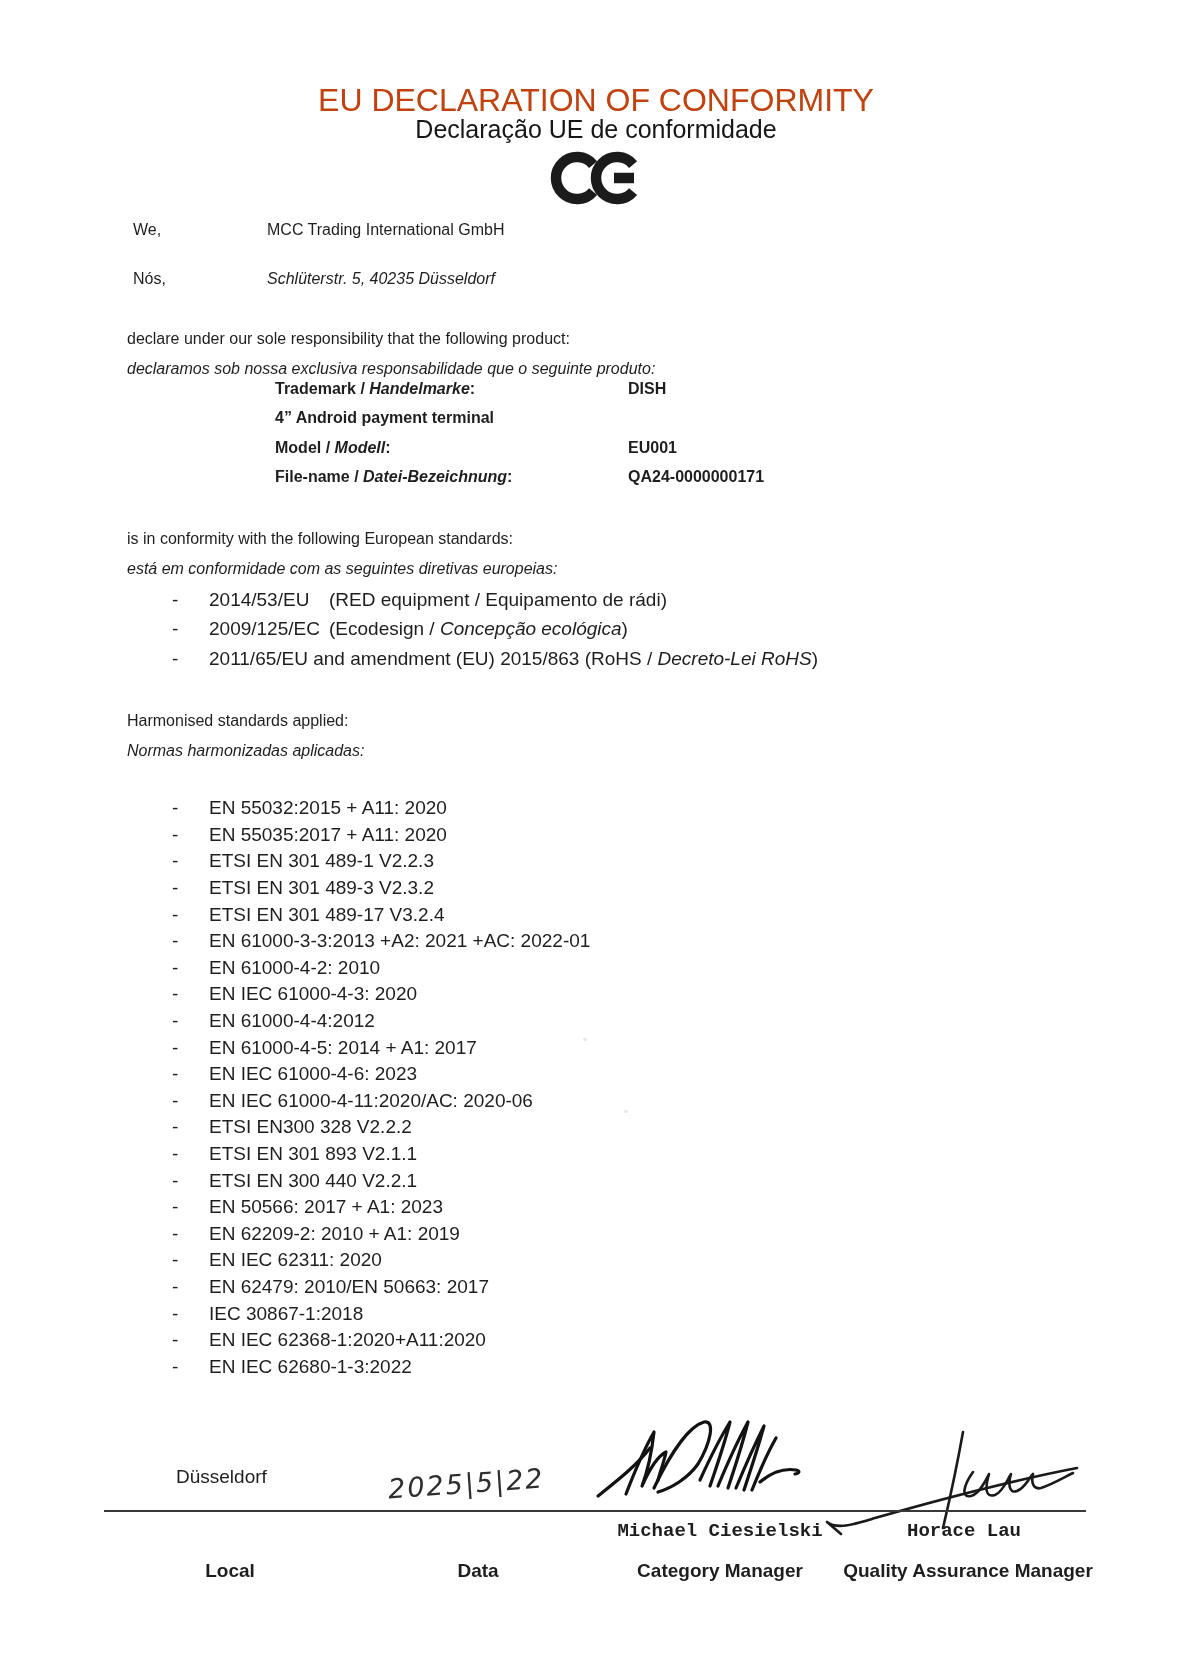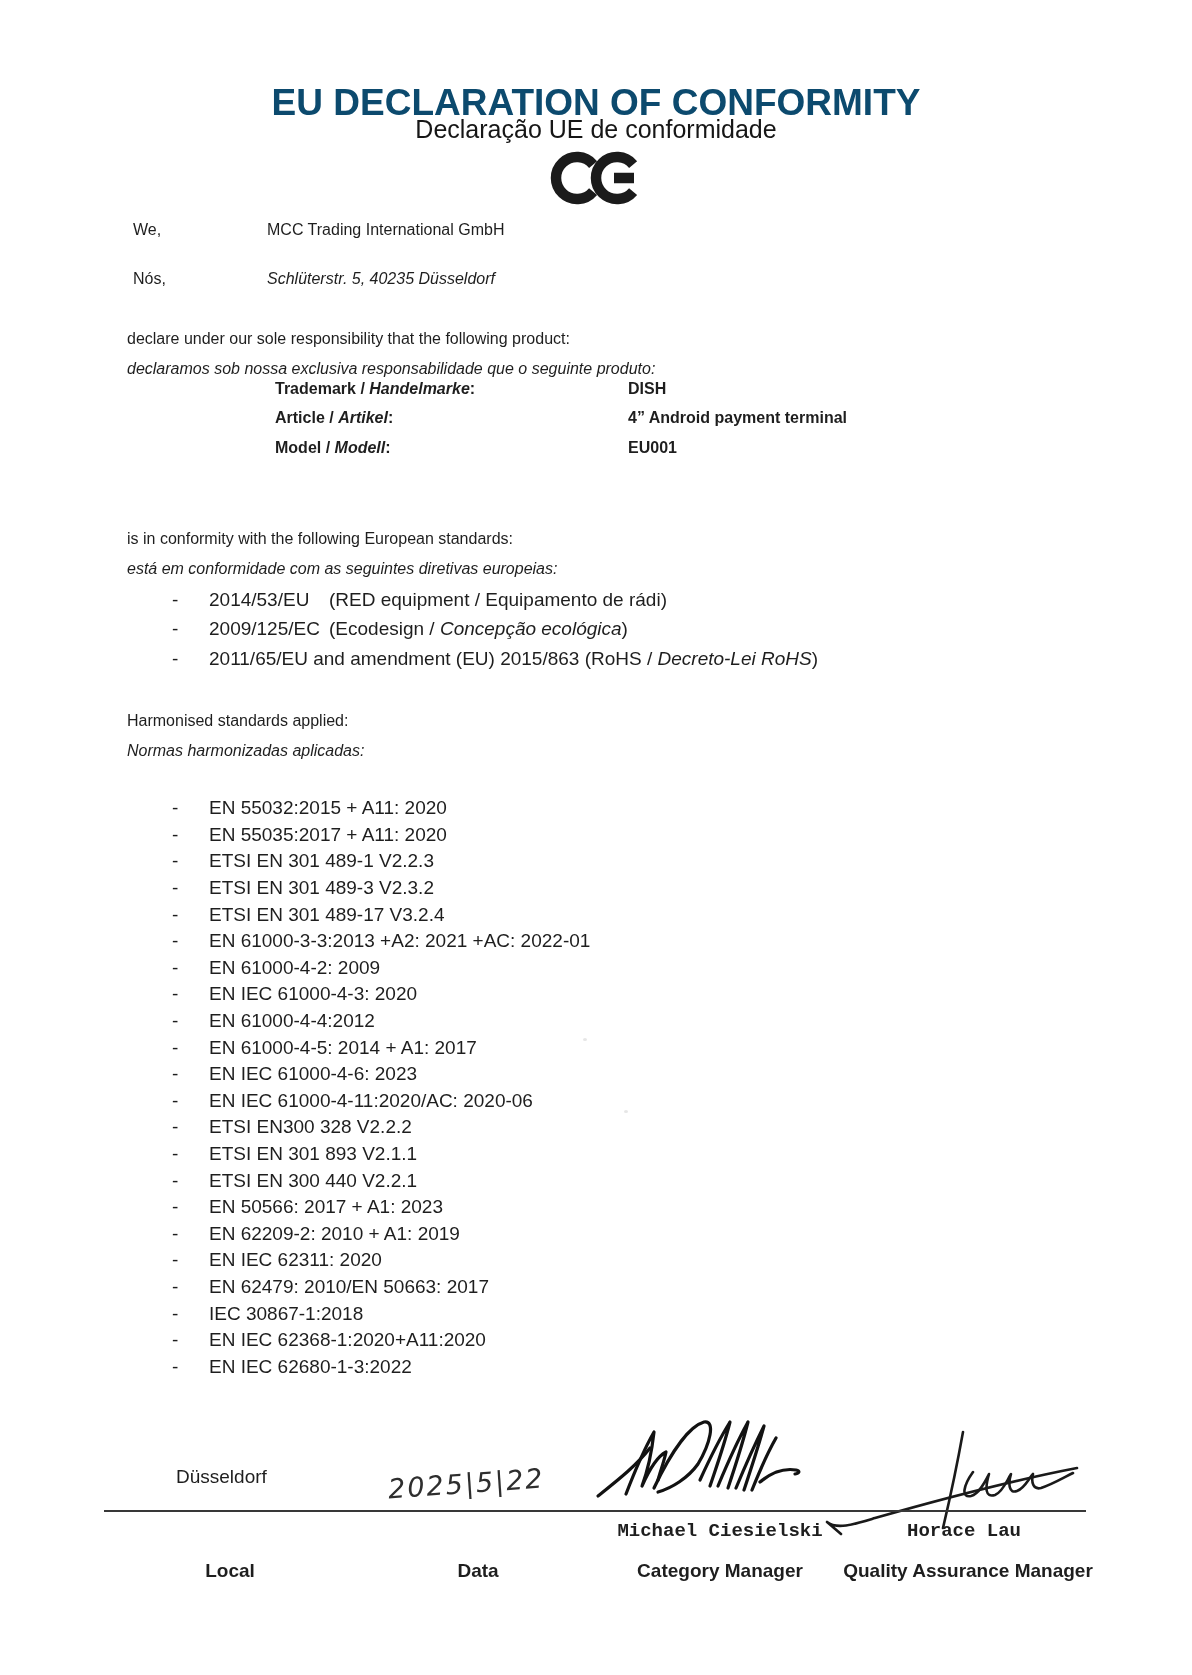--- a/index.html
+++ b/index.html
@@ -2,21 +2,21 @@
 <html><head>
 <meta charset="utf-8">
 <style>
   html,body{margin:0;padding:0;background:#ffffff;}
   .page{
     position:relative;width:1192px;height:1675px;background:#ffffff;
     font-family:"Liberation Sans","DejaVu Sans",sans-serif;
     color:#1e1e1e;overflow:hidden;
   }
   .abs{position:absolute;}
-  .title{left:0;top:82px;width:100%;text-align:center;font-size:37px;font-weight:bold;color:#0c4a6e;}
+  .title{left:0;top:82px;width:100%;text-align:center;font-size:32px;font-weight:normal;color:#c2410c;}
   .subtitle{left:0;top:115px;width:100%;text-align:center;font-size:25px;font-weight:normal;color:#161616;}
   .ce{left:550px;top:146px;}
   .body-19{font-size:16px;line-height:30px;}
   .we-row1{left:133px;top:215px;}
   .we-row2{left:133px;top:264px;}
   .val-col{position:absolute;left:134px;top:0;white-space:nowrap;} 
   .decl{left:127px;top:313px;margin-top:11px;}
   .ital{font-style:italic;}
   .product{left:275px;top:374px;font-weight:bold;}
   .product .prow{display:flex;height:29.5px;align-items:center;}
@@ -70,26 +70,29 @@
     <div>declare under our sole responsibility that the following product:</div>
     <div class="ital">declaramos sob nossa exclusiva responsabilidade que o seguinte produto:</div>
   </div>
 
   <div class="abs body-19 product">
     <div class="prow">
       <span class="plabel"><span>Trademark</span><span> / </span><em>Handelmarke</em><span>:</span></span>
       <span>DISH</span>
     </div>
     <div class="prow">
-      <span class="plabel"><span>Article</span><span> / </span><em>Artikel</em><span>:</span></span>
       <span>4” Android payment terminal</span>
     </div>
     <div class="prow">
       <span class="plabel"><span>Model</span><span> / </span><em>Modell</em><span>:</span></span>
       <span>EU001</span>
+    </div>
+    <div class="prow">
+      <span class="plabel"><span>File-name</span><span> / </span><em>Datei-Bezeichnung</em><span>:</span></span>
+      <span>QA24-0000000171</span>
     </div>
   </div>
 
   <div class="abs body-19 conf">
     <div>is in conformity with the following European standards:</div>
     <div class="ital">está em conformidade com as seguintes diretivas europeias:</div>
   </div>
 
   <div class="abs directives">
     <div class="drow">
@@ -133,21 +136,21 @@
     <div class="srow">
         <span class="dash">-</span>
         <span>ETSI EN 301 489-17 V3.2.4</span>
       </div>
     <div class="srow">
         <span class="dash">-</span>
         <span>EN 61000-3-3:2013 +A2: 2021 +AC: 2022-01</span>
       </div>
     <div class="srow">
         <span class="dash">-</span>
-        <span>EN 61000-4-2: 2009</span>
+        <span>EN 61000-4-2: 2010</span>
       </div>
     <div class="srow">
         <span class="dash">-</span>
         <span>EN IEC 61000-4-3: 2020</span>
       </div>
     <div class="srow">
         <span class="dash">-</span>
         <span>EN 61000-4-4:2012</span>
       </div>
     <div class="srow">

